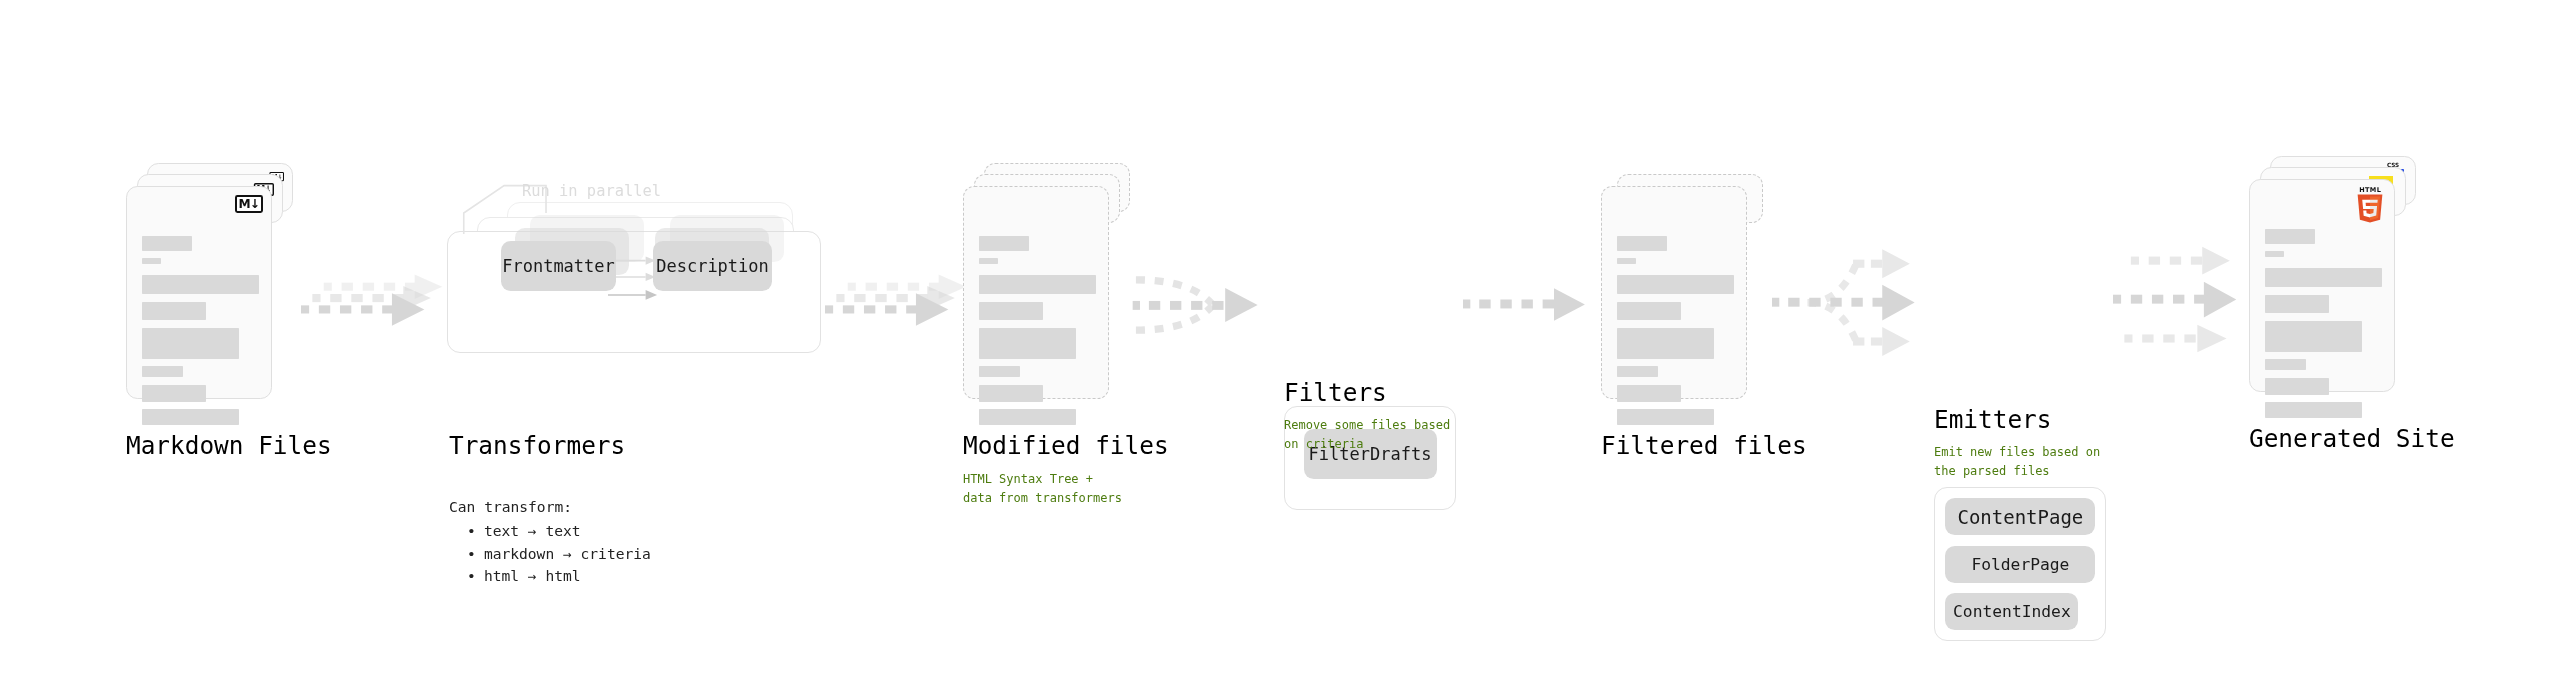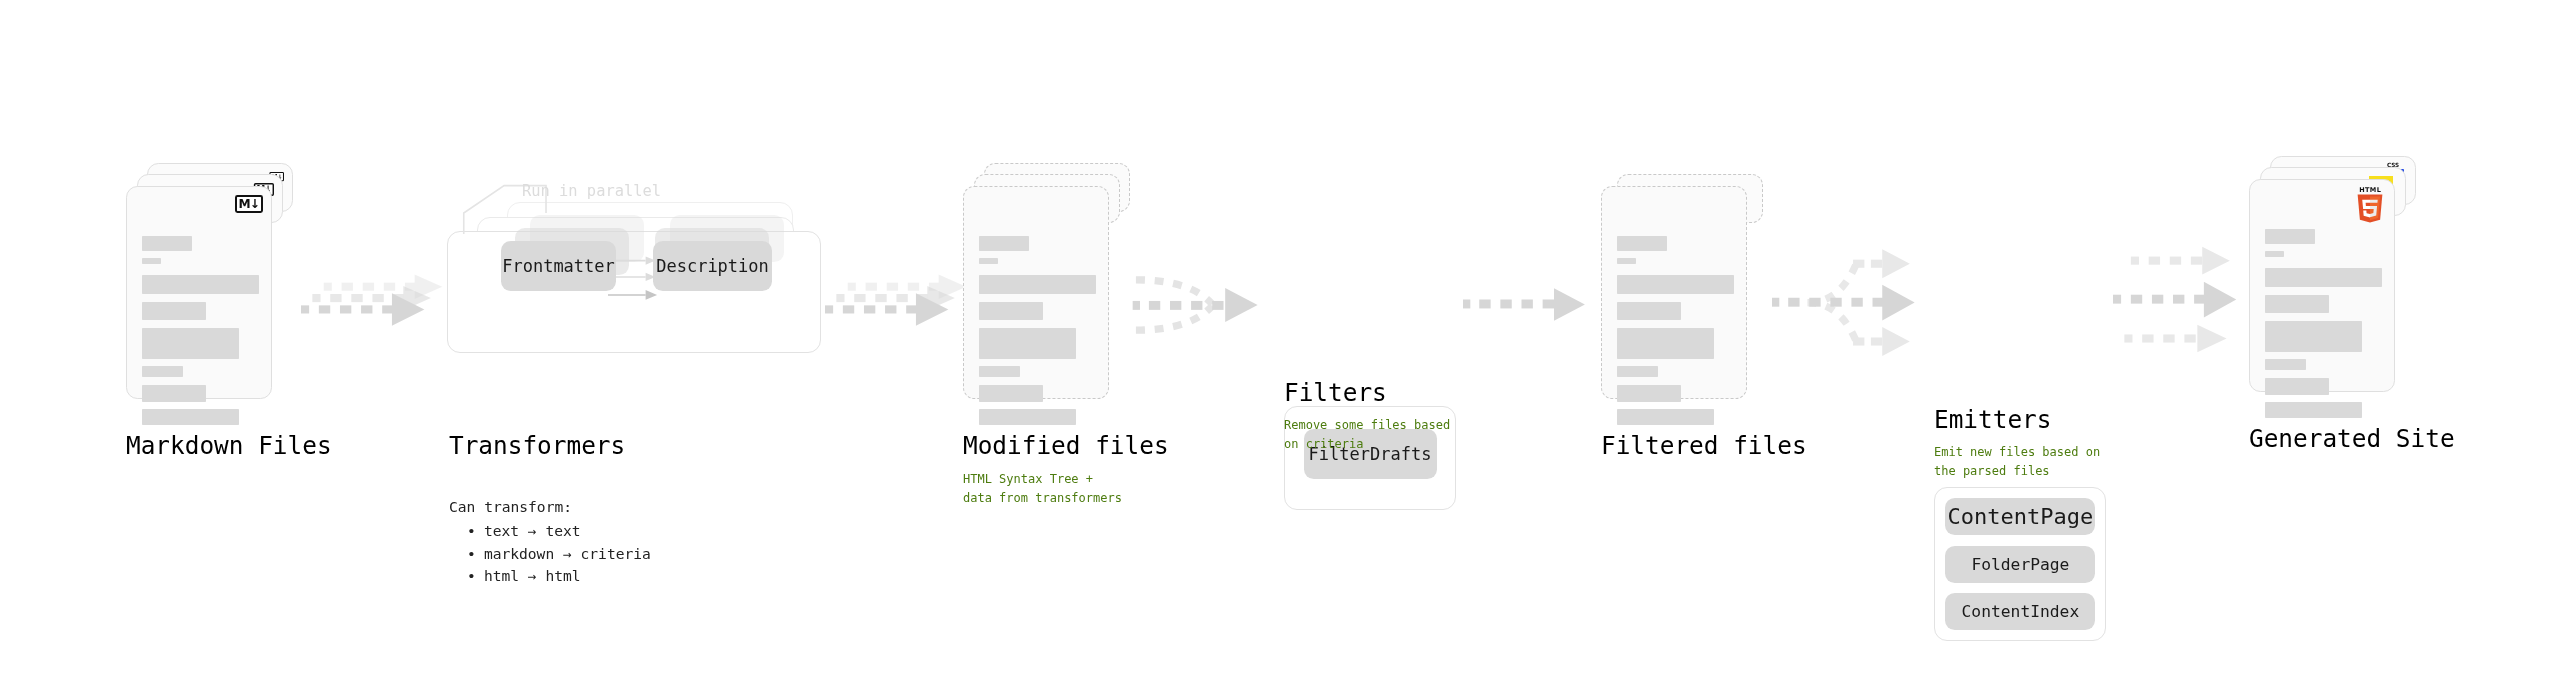--- a/index.html
+++ b/index.html
@@ -373,27 +373,27 @@
       <rect x="46" y="86" width="14" height="11"></rect>
       <rect x="72" y="86" width="14" height="11"></rect>
       <rect x="98" y="86" width="14" height="11"></rect>
       <rect x="124" y="86" width="14" height="11"></rect>
       <path d="M136 70 L176 92 L136 114 Z"></path>
     </g>
   </svg>
 
   <div class="node proc-wrap" style="left:1934px; top:229px; width:172px; height:154px;">
     <div class="proc-box" style="left:0; top:0; width:172px; height:154px;"></div>
-    <div class="chip" style="left:11.4px; top:11.4px; width:150px; height:37px; font-size:22px;">
+    <div class="chip" style="left:11.4px; top:11.4px; width:150px; height:37px; font-size:19px;">
       <span>ContentPage</span>
     </div>
     <div class="chip" style="left:11.4px; top:59px; width:150px; height:37px; font-size:16.3px;">
       <span>FolderPage</span>
     </div>
-    <div class="chip" style="left:11.4px; top:106px; width:150px; height:37px; font-size:16.3px;">
+    <div class="chip" style="left:11.4px; top:106px; width:133px; height:37px; font-size:16.3px;">
       <span>ContentIndex</span>
     </div>
   </div>
   <div class="caption-title" style="left:1934px; top:405px;">Emitters</div>
   <div class="caption-sub" style="left:1934px; top:443px;">Emit new files based on
 the parsed files</div>
 
   <svg class="arrow-svg" style="left:2113px; top:229px;" width="146" height="146" viewBox="0 0 180 180">
     <g fill="#e8e8e8">
       <rect x="22" y="34" width="10" height="10"></rect>

